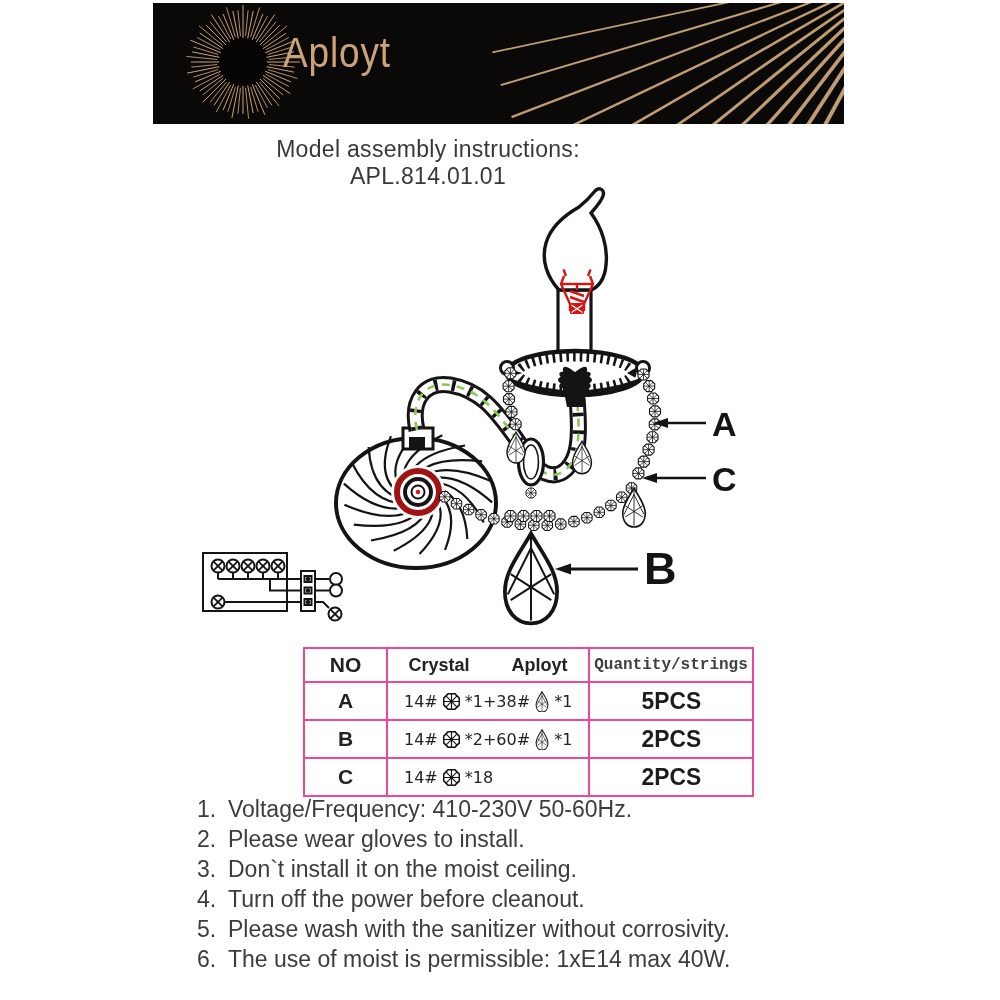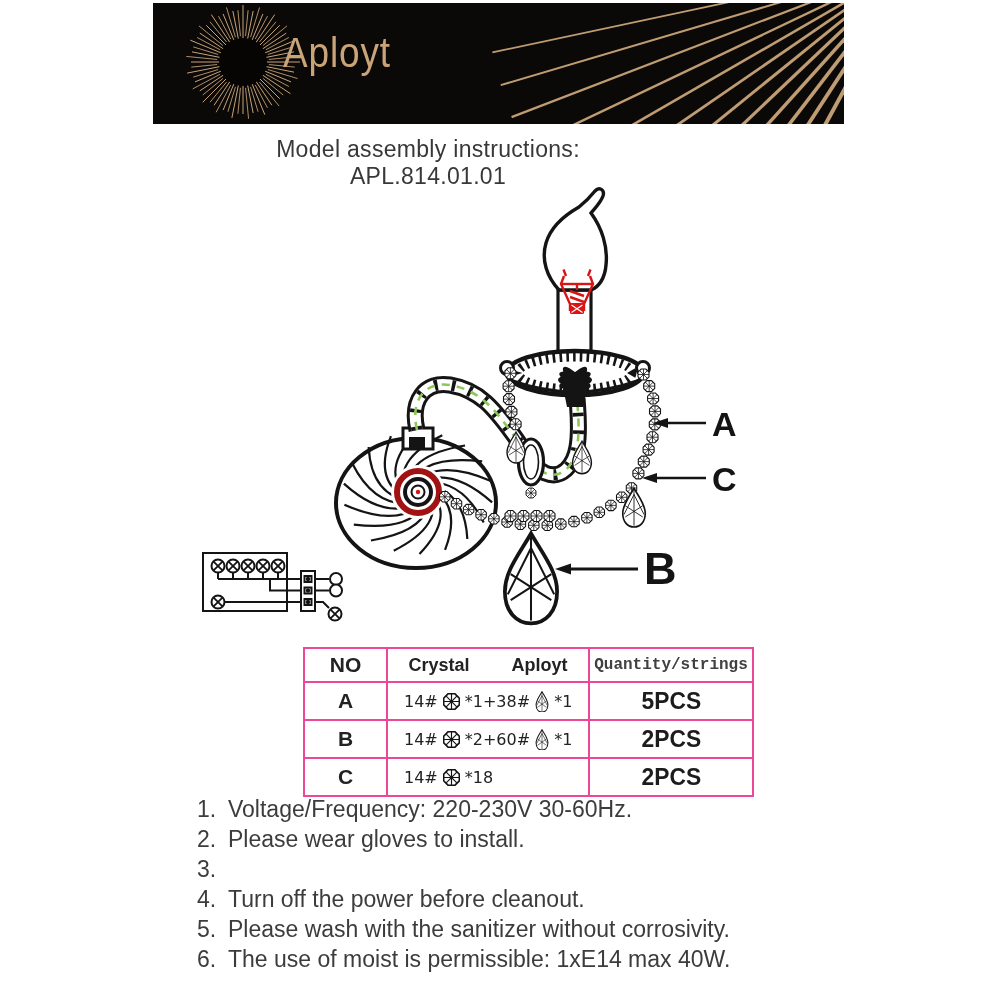--- a/index.html
+++ b/index.html
@@ -390,28 +390,29 @@
       </div>
           </td>
       <td class="c3"><span class="qty">2PCS</span></td>
     </tr>
   </tbody>
     </table>
 
   <div class="notes">
     <div class="note">
         <span class="num">1.</span>
-        <span>Voltage/Frequency: 220-230V 30-60Hz.</span>
+        <span>Voltage/Frequency: 410-230V 50-60Hz.</span>
       </div>
     <div class="note">
         <span class="num">2.</span>
         <span>Please wear gloves to install.</span>
       </div>
     <div class="note">
         <span class="num">3.</span>
+        <span>Don`t install it on the moist ceiling.</span>
       </div>
     <div class="note">
         <span class="num">4.</span>
         <span>Turn off the power before cleanout.</span>
       </div>
     <div class="note">
         <span class="num">5.</span>
         <span>Please wash with the sanitizer without corrosivity.</span>
       </div>
     <div class="note">

